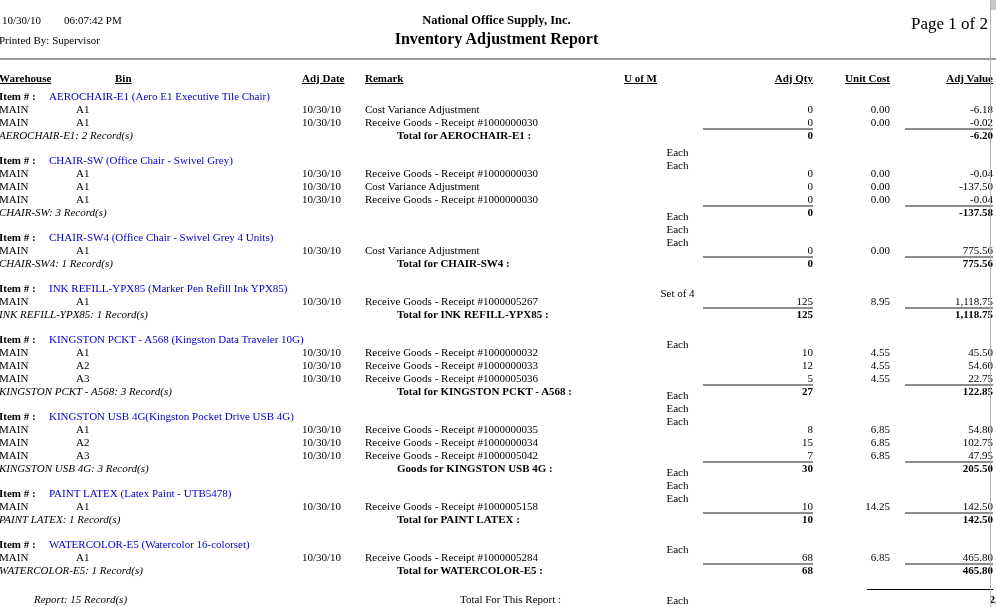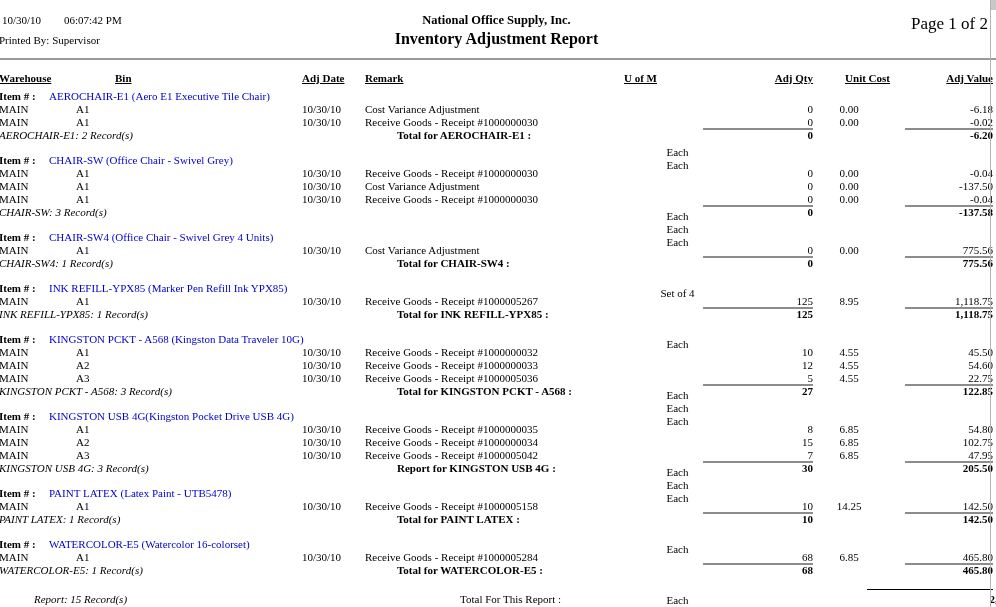--- a/index.html
+++ b/index.html
@@ -35,21 +35,21 @@
   .row{position:relative;height:13px;line-height:13px;}
   .row span{position:absolute;top:0;white-space:nowrap;}
   .item-label{left:2px;font-weight:bold;}
   .item-link{left:52px;color:#0000cc;cursor:pointer;}
   .c-wh{left:2px;}
   .c-bin{left:79px;}
   .c-date{left:305px;}
   .c-remark{left:368px;}
   .c-uofm{left:633px;width:95px;text-align:center;margin-top:43px;}
   .c-qty{left:736px;width:80px;text-align:right;}
-  .c-cost{left:811px;width:82px;text-align:center;}
+  .c-cost{left:811px;width:82px;text-align:right;}
   .c-val{left:893px;width:103px;text-align:right;}
   .bold{font-weight:bold;}
   .total-row .count{left:2px;font-style:italic;}
   .total-row .total-label{left:400px;width:316px;text-align:left;font-weight:bold;}
   .sep{position:absolute;top:-1px;height:0;border-top:2px solid #8c8c8c;}
   .sep-qty{left:706px;width:110px;}
   .sep-val{left:908px;width:88px;}
   
   .rfoot{position:relative;height:22px;}
   .rfoot span{position:absolute;top:4px;white-space:nowrap;padding-left:35px;}
@@ -290,21 +290,21 @@
           <span class="c-remark">Receive Goods - Receipt #1000005042</span>
           <span class="c-uofm">Each</span>
           <span class="c-qty">7</span>
           <span class="c-cost">6.85</span>
           <span class="c-val">47.95</span>
         </div>
         <div class="row total-row">
           <div class="sep sep-qty"></div>
           <div class="sep sep-val"></div>
           <span class="count">KINGSTON USB 4G: 3 Record(s)</span>
-          <span class="total-label">Report for KINGSTON USB 4G :</span>
+          <span class="total-label">Goods for KINGSTON USB 4G :</span>
           <span class="c-qty bold">30</span>
           <span class="c-val bold">205.50</span>
         </div>
       </div>
       <div class="group">
         <div class="row">
           <span class="item-label">Item # :</span>
           <span class="item-link">PAINT LATEX (Latex Paint - UTB5478)</span>
         </div>
         <div class="row">

